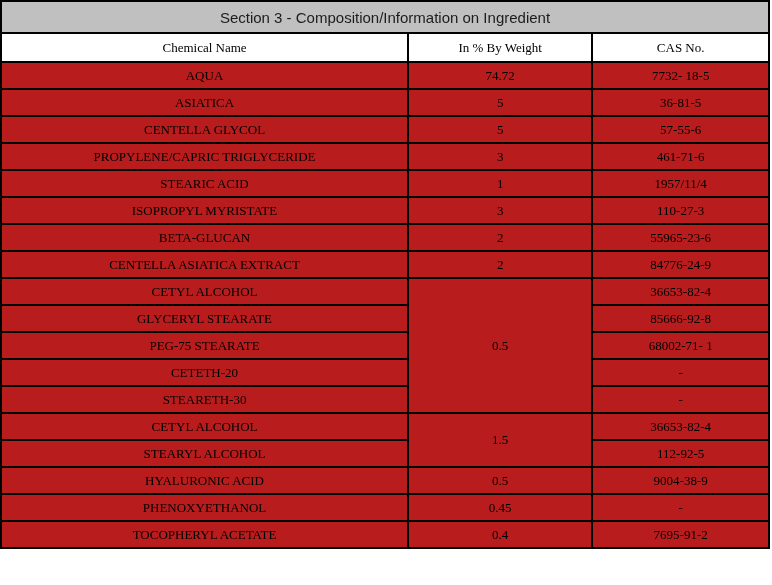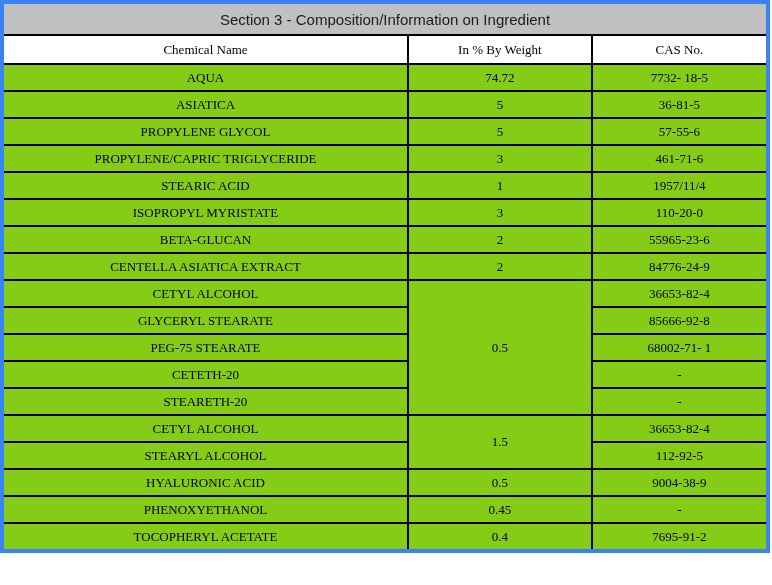--- a/index.html
+++ b/index.html
@@ -13,21 +13,21 @@
     box-sizing: border-box;
     background: #ffffff;
     position: relative;
   }
   table.composition {
     width: 770px;
     height: 456px;
     border-collapse: collapse;
     table-layout: fixed;
     margin: 0;
-    border: 4px solid #3b82f6;
+    border: 2px solid #3b82f6;
   }
   table.composition th,
   table.composition td {
     border: 2px solid #000000;
     text-align: center;
     vertical-align: middle;
     padding: 0 4px;
     overflow: hidden;
     white-space: nowrap;
   }
@@ -46,21 +46,21 @@
     font-size: 13px;
     color: #000000;
     height: 27px;
     margin-left: 44px;
   }
   tbody td {
     font-family: "Liberation Serif", "DejaVu Serif", serif;
     font-size: 13px;
     color: #000000;
     height: 25px;
-    background: #84cc16;
+    background: #b91c1c;
   }
 </style>
 </head>
 <body>
 
 <div class="page">
   <table class="composition">
     <colgroup>
       <col style="width:53%">
       <col style="width:24%">
@@ -81,38 +81,38 @@
           <td>AQUA</td>
           <td rowspan="1">74.72</td>
           <td>7732- 18-5</td>
         </tr>
         <tr>
           <td>ASIATICA</td>
           <td rowspan="1">5</td>
           <td>36-81-5</td>
         </tr>
         <tr>
-          <td>PROPYLENE GLYCOL</td>
+          <td>CENTELLA GLYCOL</td>
           <td rowspan="1">5</td>
           <td>57-55-6</td>
         </tr>
         <tr>
           <td>PROPYLENE/CAPRIC TRIGLYCERIDE</td>
           <td rowspan="1">3</td>
           <td>461-71-6</td>
         </tr>
         <tr>
           <td>STEARIC ACID</td>
           <td rowspan="1">1</td>
           <td>1957/11/4</td>
         </tr>
         <tr>
           <td>ISOPROPYL MYRISTATE</td>
           <td rowspan="1">3</td>
-          <td>110-20-0</td>
+          <td>110-27-3</td>
         </tr>
         <tr>
           <td>BETA-GLUCAN</td>
           <td rowspan="1">2</td>
           <td>55965-23-6</td>
         </tr>
         <tr>
           <td>CENTELLA ASIATICA EXTRACT</td>
           <td rowspan="1">2</td>
           <td>84776-24-9</td>
@@ -128,21 +128,21 @@
         </tr>
         <tr>
           <td>PEG-75 STEARATE</td>
           <td>68002-71- 1</td>
         </tr>
         <tr>
           <td>CETETH-20</td>
           <td>-</td>
         </tr>
         <tr>
-          <td>STEARETH-20</td>
+          <td>STEARETH-30</td>
           <td>-</td>
         </tr>
         <tr>
           <td>CETYL ALCOHOL</td>
           <td rowspan="2">1.5</td>
           <td>36653-82-4</td>
         </tr>
         <tr>
           <td>STEARYL ALCOHOL</td>
           <td>112-92-5</td>

